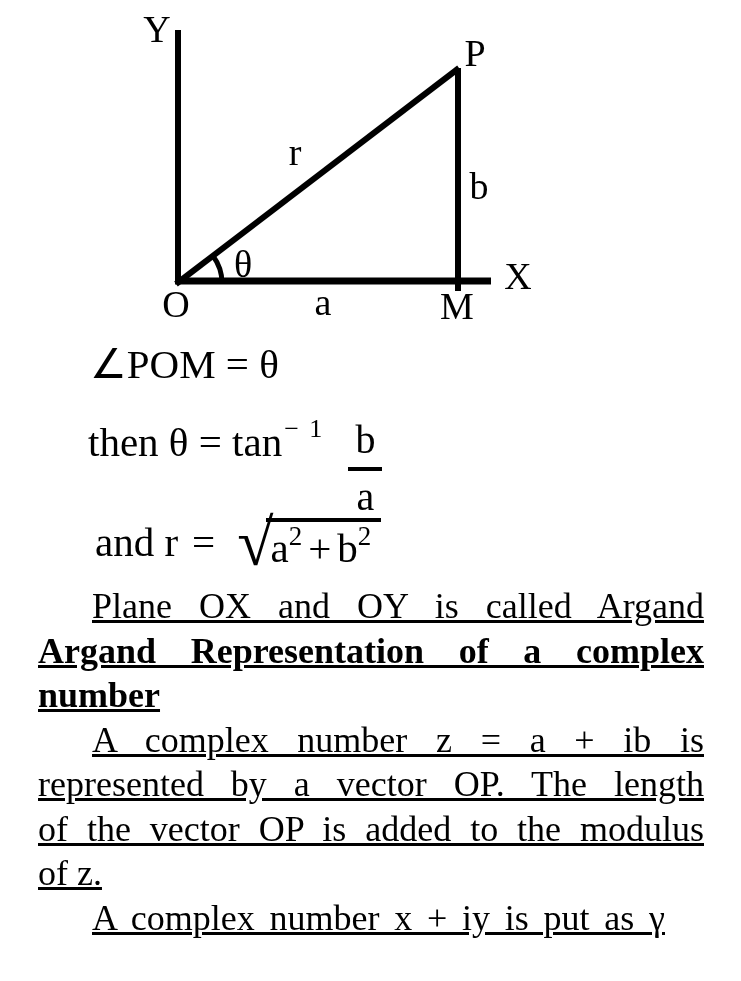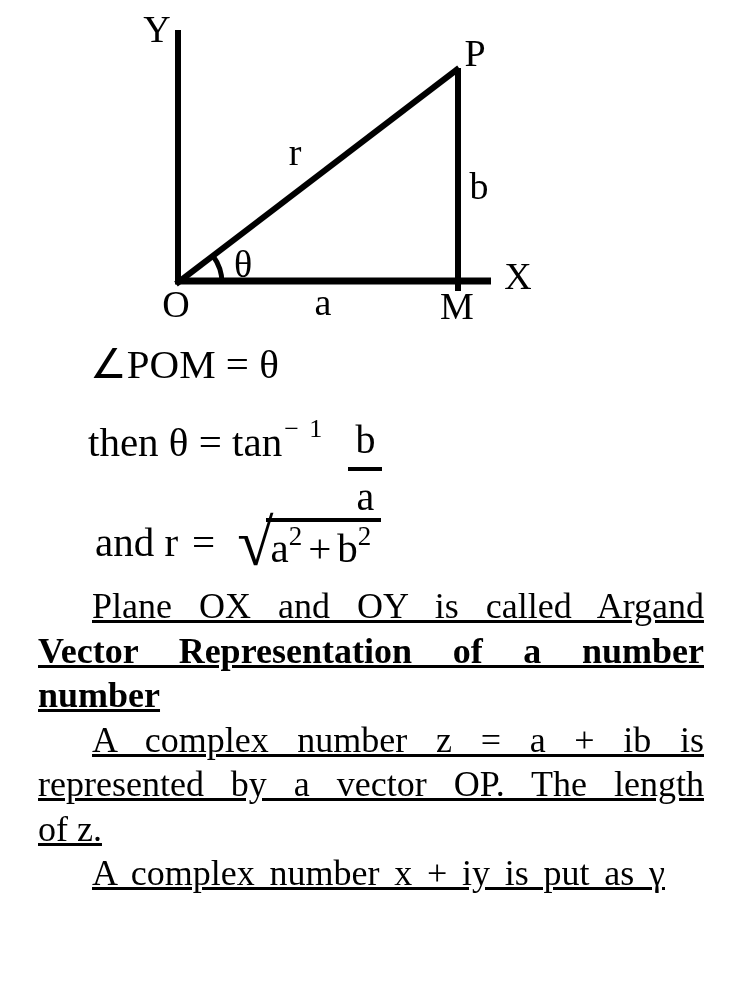--- a/index.html
+++ b/index.html
@@ -158,21 +158,22 @@
     <span class="sqrt">
       <span class="radical">√</span>
       <span class="radicand">
         <span>a</span><sup>2</sup><span class="plus">+</span><span>b</span><sup>2</sup>
       </span>
     </span>
   </div>
 
   <div class="bodytext">
     <div class="line j indent">Plane OX and OY is called Argand</div>
-    <div class="line j b">Vector Representation of a number</div>
+    <div class="line j b">Argand Representation of a complex</div>
     <div class="line b">number</div>
     <div class="line j indent">A complex number z = a + ib is</div>
     <div class="line j">represented by a vector OP. The length</div>
+    <div class="line j">of the vector OP is added to the modulus</div>
     <div class="line">of z.</div>
     <div class="line indent ws">A complex number x + iy is put as γ</div>
   </div>
 
 </div>
 
 </body></html>

